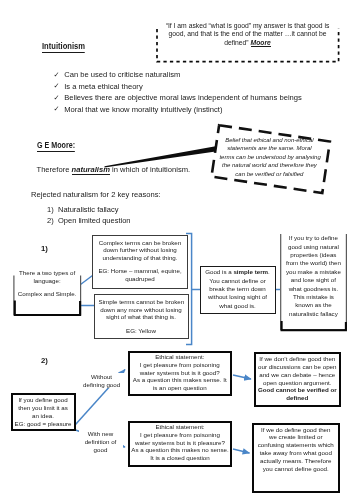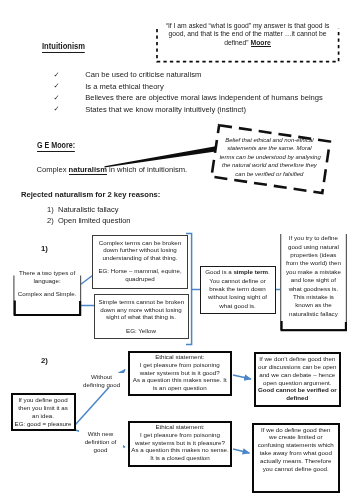--- a/index.html
+++ b/index.html
@@ -15,32 +15,32 @@
        transform:scaleX(.86);transform-origin:0 0;white-space:nowrap;}
   #gem span{border-bottom:1px solid #1a1a1a;padding-bottom:1px;}
 
   
   #quotebox{left:155.5px;top:20px;width:184px;height:42px;
       box-sizing:border-box;white-space:nowrap;
       font-size:6.78px;line-height:8.9px;text-align:center;
       padding:1.5px 0 0 0;}
   .gap{height:6.05px;}
   .bold{font-weight:700;}
-  .ul{font-weight:700;border-bottom:.8px solid #1a1a1a;}
+  .ul{font-weight:700;border-bottom:.8px solid #1a1a1a;font-style:italic;}
 
   
   #bullets{left:53.5px;top:69px;font-size:7.6px;line-height:11.6px;white-space:nowrap;}
   #bullets .row{position:relative;height:11.6px;}
   #bullets .tick{position:absolute;left:0;top:-0.4px;font-size:7.2px;}
-  #bullets .lbl{position:absolute;left:10.7px;top:0;margin-left:21px;}
+  #bullets .lbl{position:absolute;left:10.7px;top:0;}
 
   
   .body{font-size:7.6px;white-space:nowrap;}
   #rej1{left:36.5px;top:165px;}
-  #rej2{left:21px;top:189.5px;font-weight:bold;}
+  #rej2{left:31px;top:189.5px;}
   #nums{left:47px;top:204px;font-size:7.5px;line-height:11.4px;white-space:nowrap;}
   #nums .row{position:relative;height:11.4px;}
   #nums .num{position:absolute;left:0;}
   #nums .lbl{position:absolute;left:11px;}
   #n1{left:41px;top:243.5px;font-size:7.8px;font-weight:700;}
   #n2{left:41px;top:356px;font-size:7.8px;font-weight:700;}
 
   
   #rottext{left:219.4px;top:135.6px;width:100px;
       font-style:italic;font-size:6.0px;line-height:8.6px;
@@ -97,26 +97,26 @@
     <div class="row">
       <span class="tick">✓</span>
       <span class="lbl">Is a meta ethical theory</span>
     </div>
     <div class="row">
       <span class="tick">✓</span>
       <span class="lbl">Believes there are objective moral laws independent of humans beings</span>
     </div>
     <div class="row">
       <span class="tick">✓</span>
-      <span class="lbl">States that we know morality intuitively (instinct)</span>
+      <span class="lbl">Moral that we know morality intuitively (instinct)</span>
     </div>
   </div>
 
 <div class="abs" id="gem"><span>G E Moore:</span></div>
-<div class="abs body" id="rej1"><span>Complex </span><b class="ul">naturalism</b><span> in which of intuitionism.</span></div>
+<div class="abs body" id="rej1"><span>Therefore </span><b class="ul">naturalism</b><span> in which of intuitionism.</span></div>
 <div class="abs body" id="rej2">Rejected naturalism for 2 key reasons:</div>
 <div class="abs" id="nums">
     <div class="row">
       <span class="num">1)</span>
       <span class="lbl">Naturalistic fallacy</span>
     </div>
     <div class="row">
       <span class="num">2)</span>
       <span class="lbl">Open limited question</span>
     </div>

